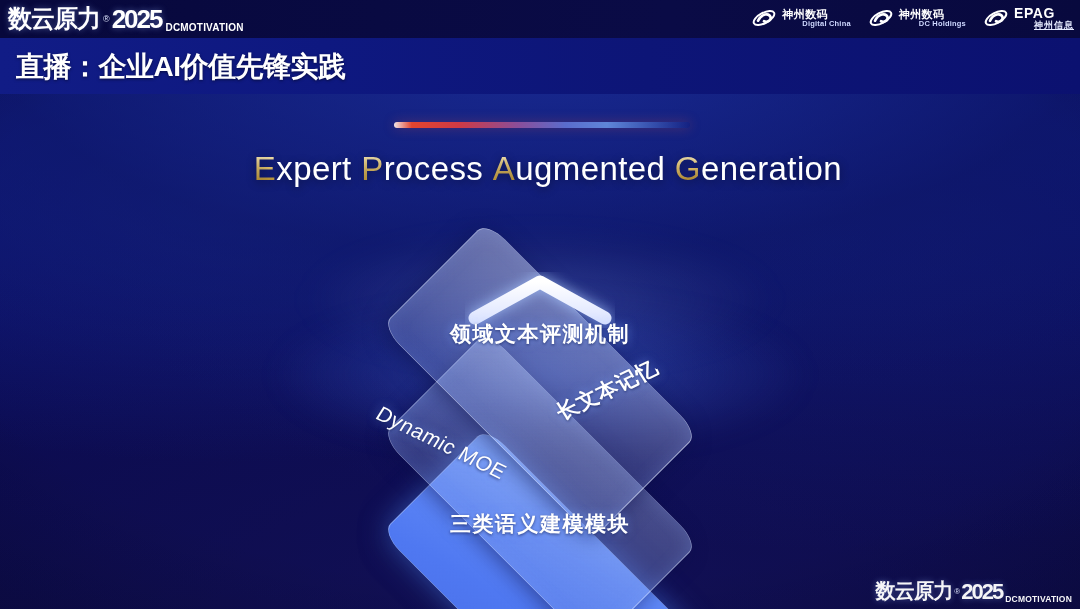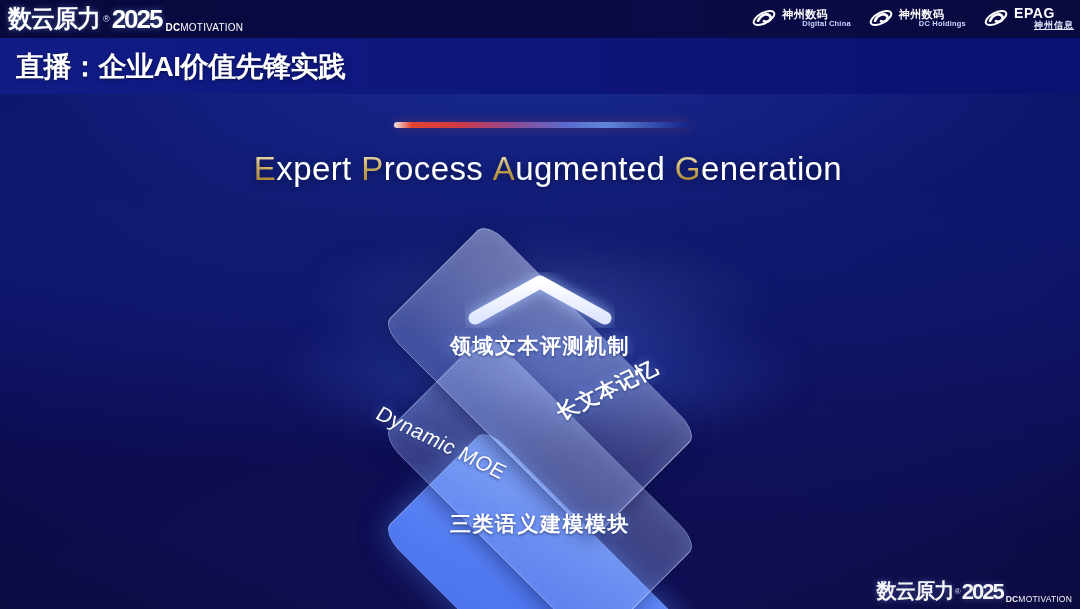--- a/index.html
+++ b/index.html
@@ -51,21 +51,21 @@
   .brand-year{
     font-size:26px; font-weight:bold; color:#ffffff;
     letter-spacing:-2px; margin-left:-1px;
     text-shadow:0 0 6px rgba(150,180,255,.45);
   }
   .brand-dc{
     display:inline-flex; flex-direction:row; line-height:.88;
     margin-left:2px; margin-bottom:2px;
   }
   .brand-dc .l1{ font-size:10px; font-weight:bold; color:#ffffff; letter-spacing:.2px;}
-  .brand-dc .l2{ font-size:10px; font-weight:normal; color:#ffffff; letter-spacing:.2px;}
+  .brand-dc .l2{ font-size:10px; font-weight:bold; color:#ffffff; letter-spacing:.2px;}
 
   
   #partners{
     position:absolute; right:6px; top:5px;
     display:flex; align-items:flex-start; gap:17px;
   }
   .plogo{ display:flex; align-items:center; gap:5px; }
   .swirl{ width:26px; height:26px; flex:none; }
   .ptext{ display:flex; flex-direction:column; line-height:1.02; }
   .ptext .cn{ font-size:11px; font-weight:bold; color:#fff; letter-spacing:.4px; white-space:nowrap;}
@@ -184,21 +184,21 @@
     filter:blur(16px);
   }
 
   
   .lbl{
     position:absolute; z-index:7; white-space:nowrap;
     color:#ffffff; font-weight:bold;
     text-shadow:0 0 10px rgba(120,160,255,.7), 0 1px 3px rgba(10,14,60,.75);
   }
   #lbl-top{
-    left:0; right:0; top:332px; text-align:center;
+    left:0; right:0; top:320px; text-align:center;
     font-size:21px; letter-spacing:1.5px;
   }
   #lbl-moe{
     left:378px; top:400px;
     font-size:21px; letter-spacing:.5px;
     transform:rotate(26deg) skewX(-6deg);
     transform-origin:left center;
     font-weight:normal;
   }
   #lbl-mem{

